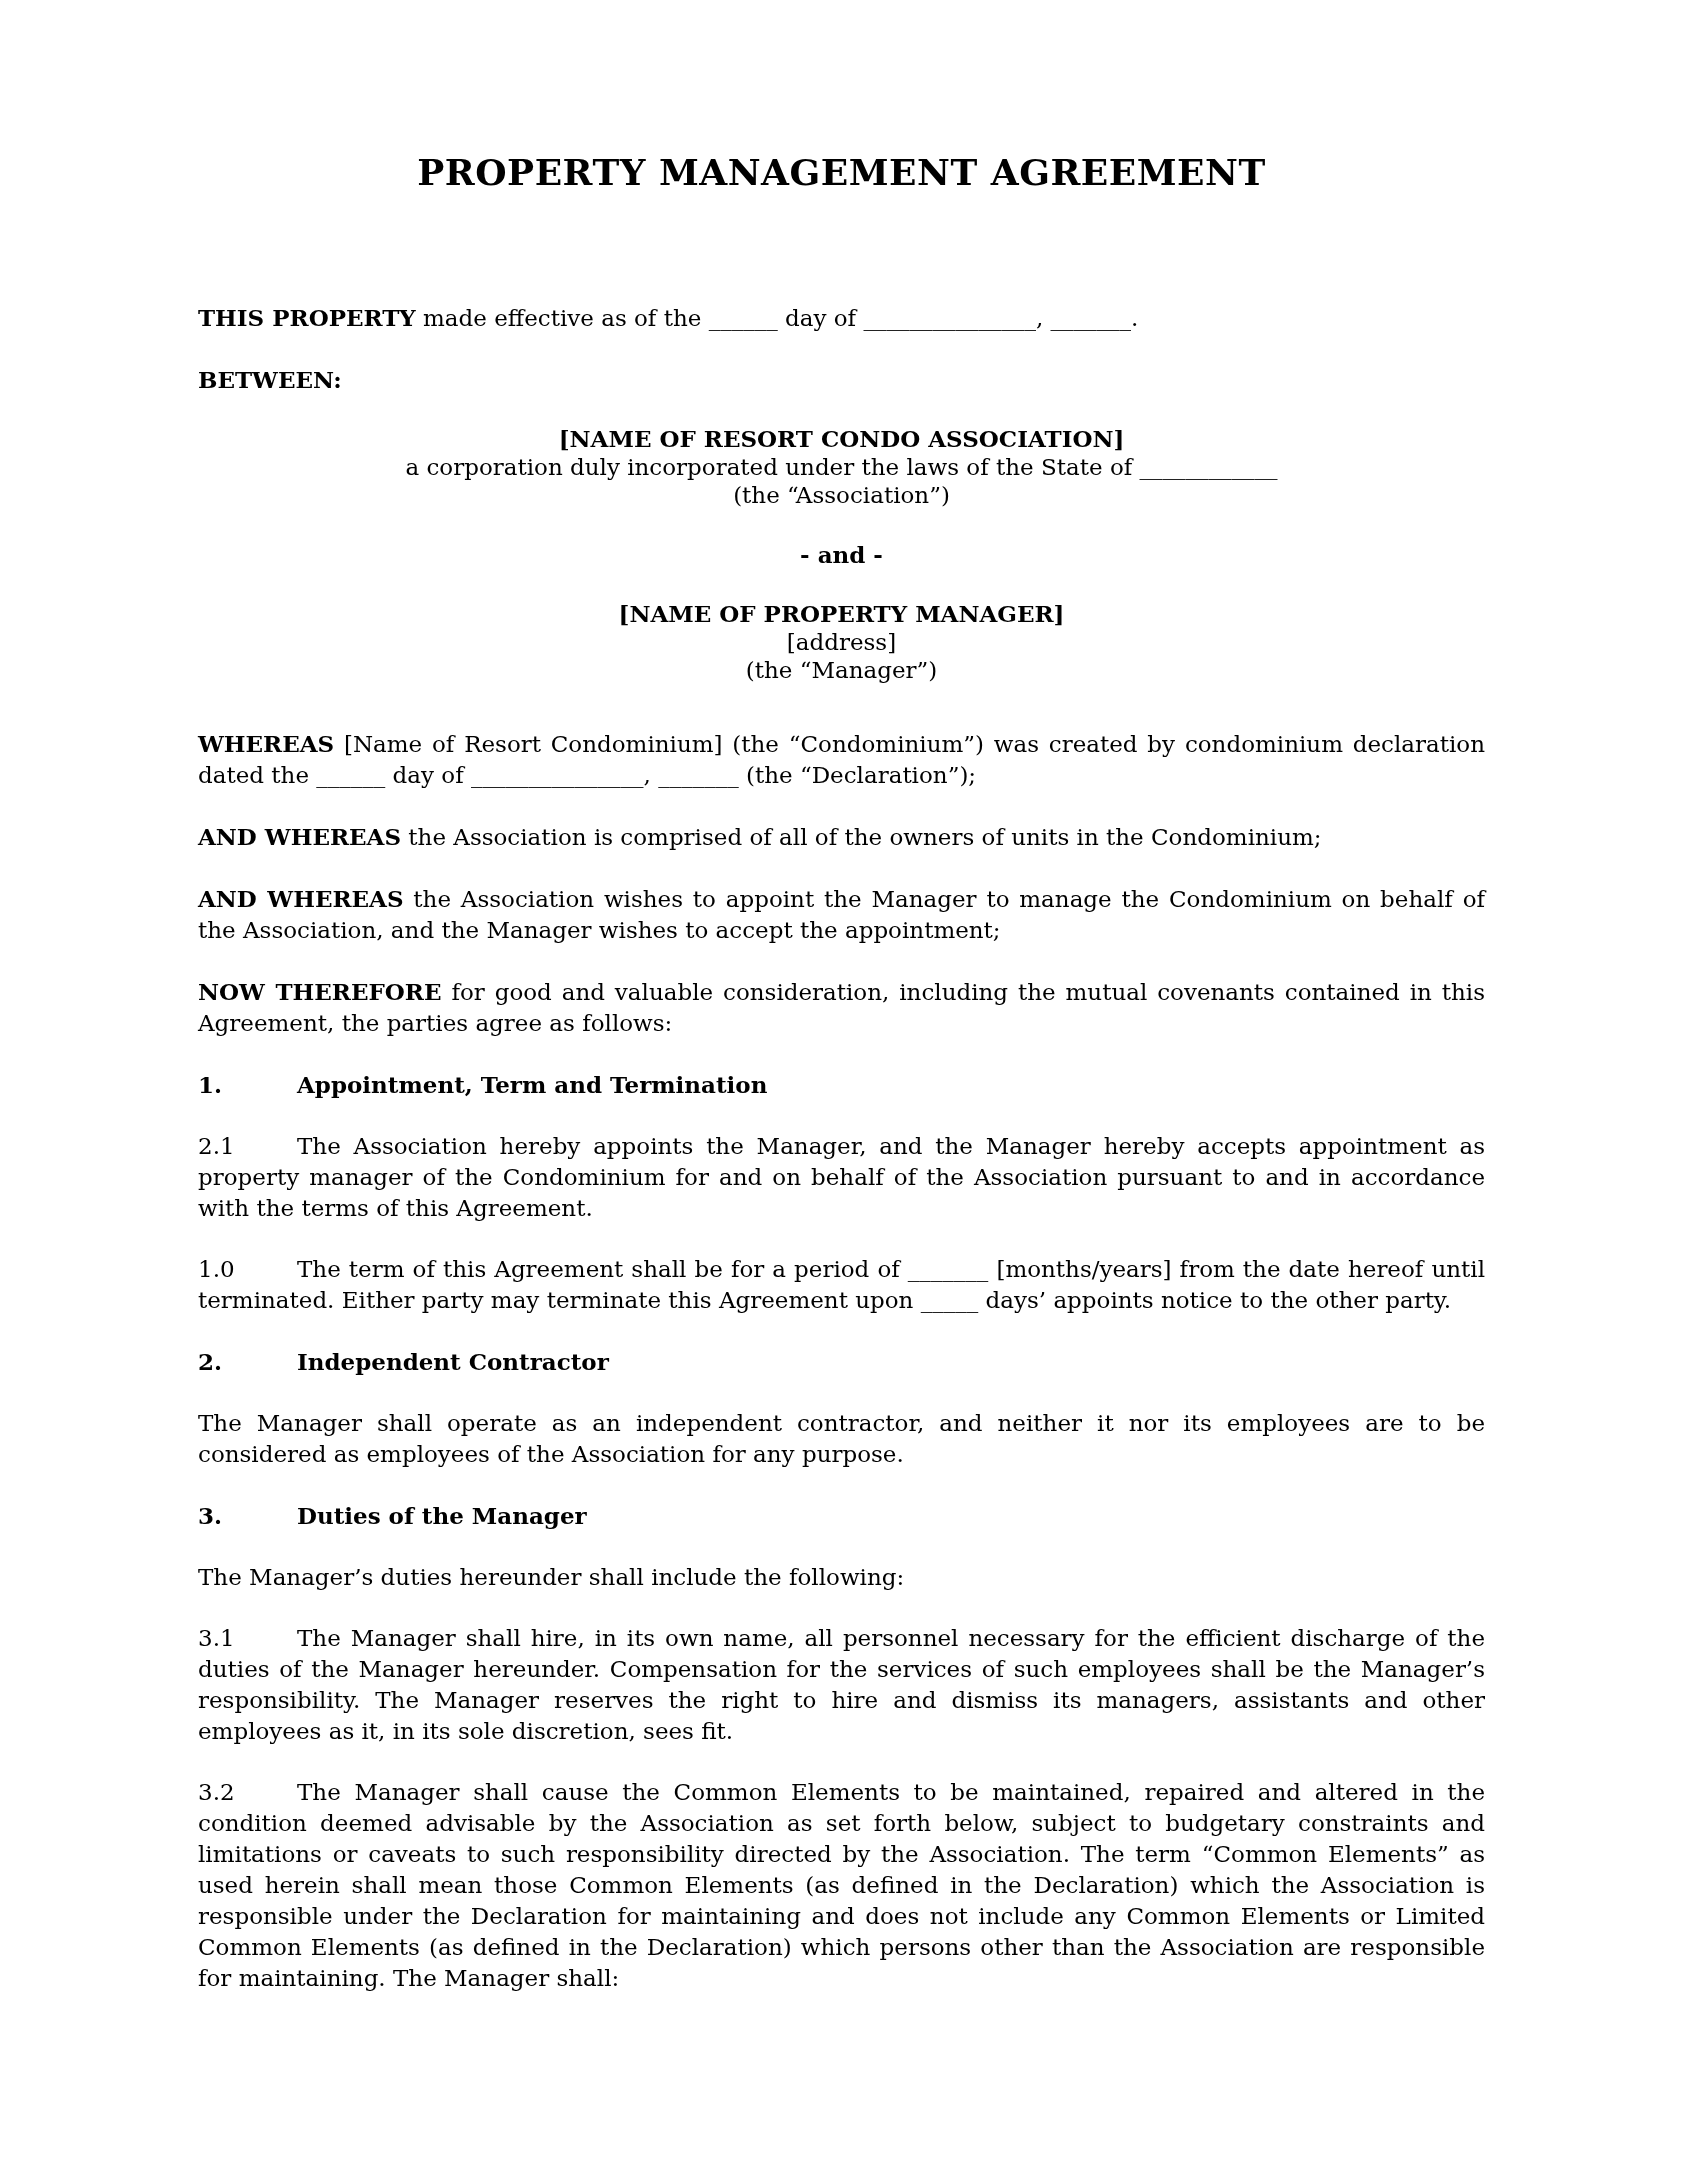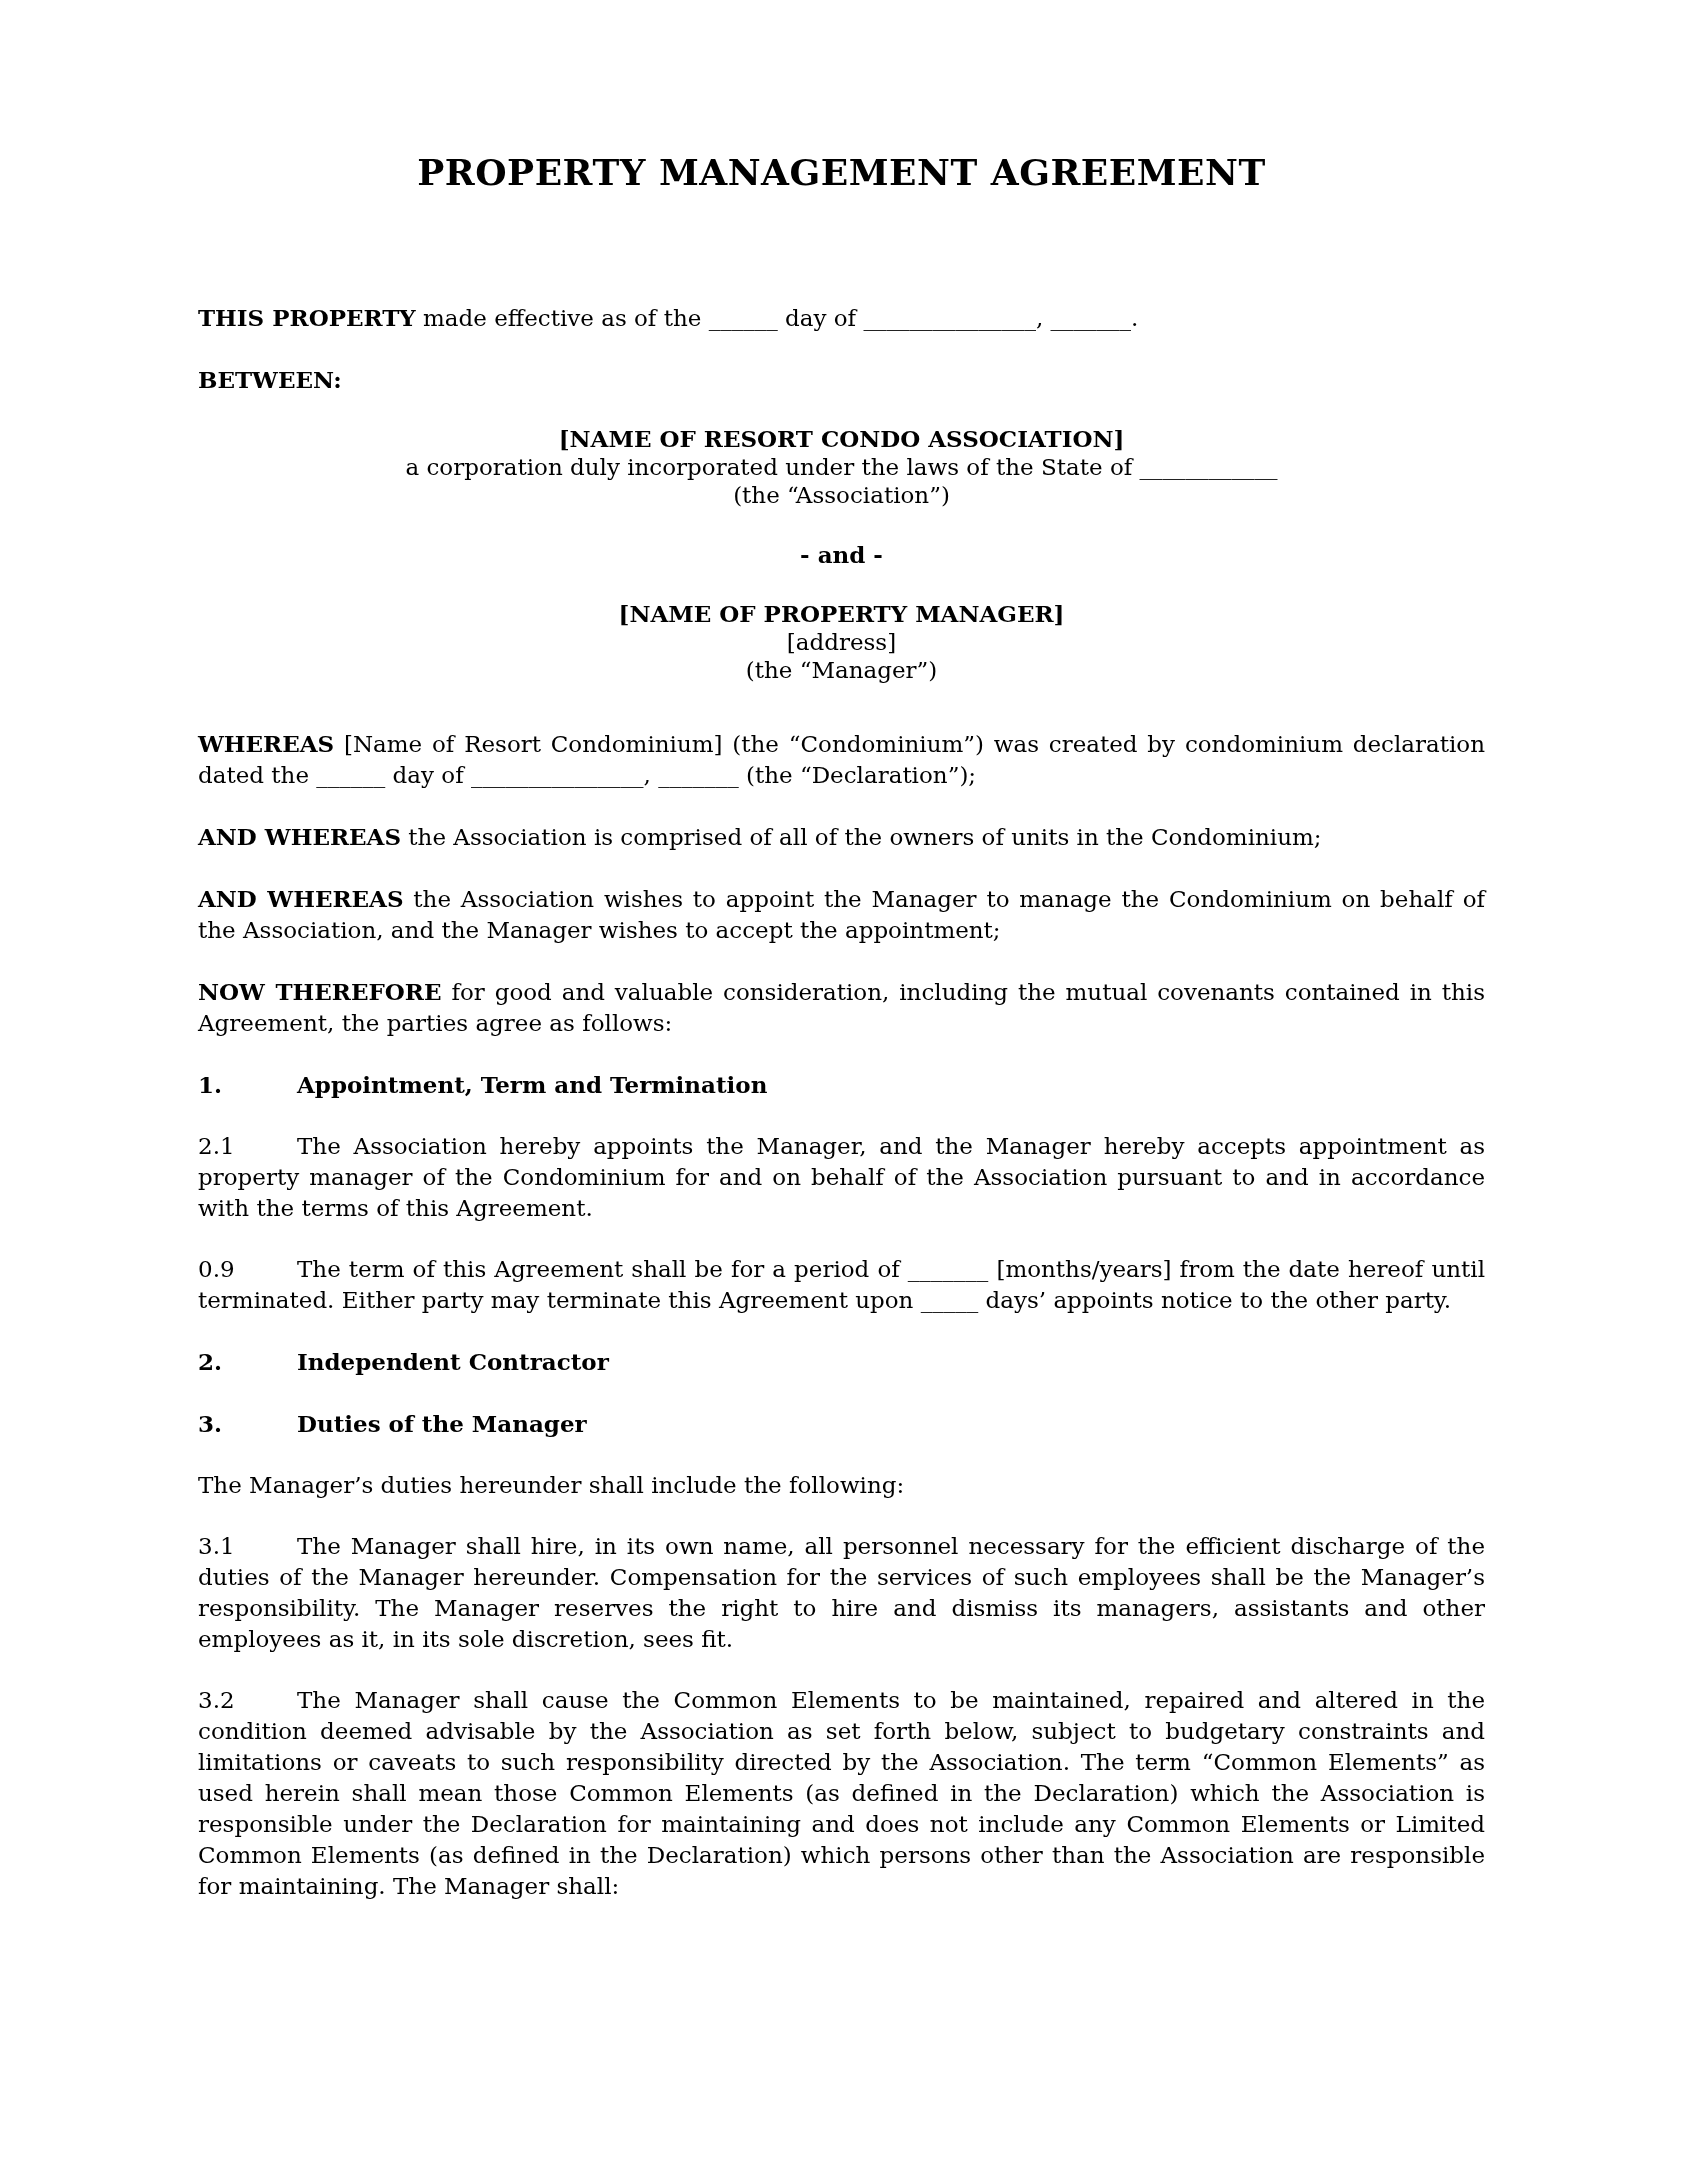--- a/index.html
+++ b/index.html
@@ -76,24 +76,25 @@
   <p class="justify"><b>AND WHEREAS</b><span> the Association is comprised of all of the owners of units in the Condominium;</span></p>
 
   <p class="justify"><b>AND WHEREAS</b><span> the Association wishes to appoint the Manager to manage the Condominium on behalf of the Association, and the Manager wishes to accept the appointment;</span></p>
 
   <p class="justify"><b>NOW THEREFORE</b><span> for good and valuable consideration, including the mutual covenants contained in this Agreement, the parties agree as follows:</span></p>
 
   <p><span class="num bold">1.</span><b>Appointment, Term and Termination</b></p>
 
   <p class="justify"><span class="num">2.1</span><span>The Association hereby appoints the Manager, and the Manager hereby accepts appointment as property manager of the Condominium for and on behalf of the Association pursuant to and in accordance with the terms of this Agreement.</span></p>
 
-  <p class="justify"><span class="num">0.9</span><span>The term of this Agreement shall be for a period of _______ [months/years] from the date hereof until terminated. Either party may terminate this Agreement upon _____ days’ appoints notice to the other party.</span></p>
+  <p class="justify"><span class="num">1.0</span><span>The term of this Agreement shall be for a period of _______ [months/years] from the date hereof until terminated. Either party may terminate this Agreement upon _____ days’ appoints notice to the other party.</span></p>
 
   <p><span class="num bold">2.</span><b>Independent Contractor</b></p>
 
+  <p class="justify"><span>The Manager shall operate as an independent contractor, and neither it nor its employees are to be considered as employees of the Association for any purpose.</span></p>
 
   <p><span class="num bold">3.</span><b>Duties of the Manager</b></p>
 
   <p><span>The Manager’s duties hereunder shall include the following:</span></p>
 
   <p class="justify"><span class="num">3.1</span><span>The Manager shall hire, in its own name, all personnel necessary for the efficient discharge of the duties of the Manager hereunder. Compensation for the services of such employees shall be the Manager’s responsibility. The Manager reserves the right to hire and dismiss its managers, assistants and other employees as it, in its sole discretion, sees fit.</span></p>
 
   <p class="justify"><span class="num">3.2</span><span>The Manager shall cause the Common Elements to be maintained, repaired and altered in the condition deemed advisable by the Association as set forth below, subject to budgetary constraints and limitations or caveats to such responsibility directed by the Association. The term “Common Elements” as used herein shall mean those Common Elements (as defined in the Declaration) which the Association is responsible under the Declaration for maintaining and does not include any Common Elements or Limited Common Elements (as defined in the Declaration) which persons other than the Association are responsible for maintaining. The Manager shall:</span></p>
 
 </div>

